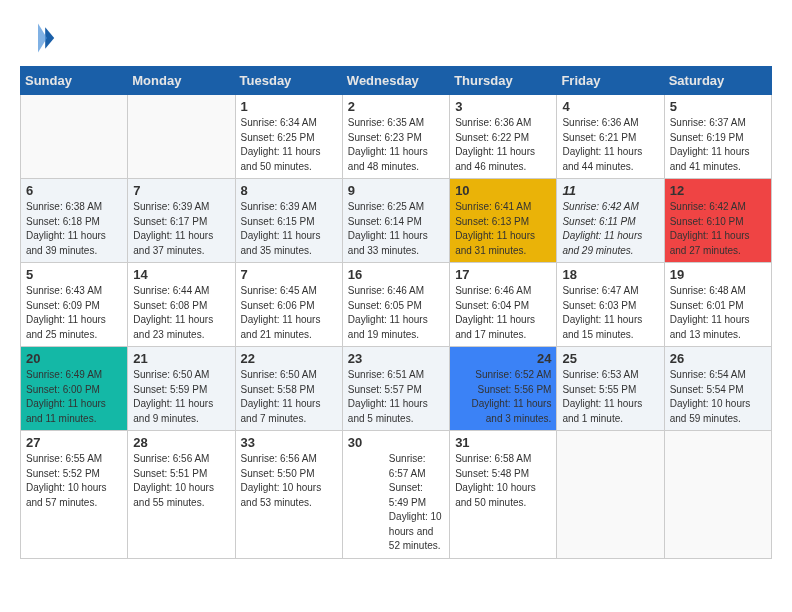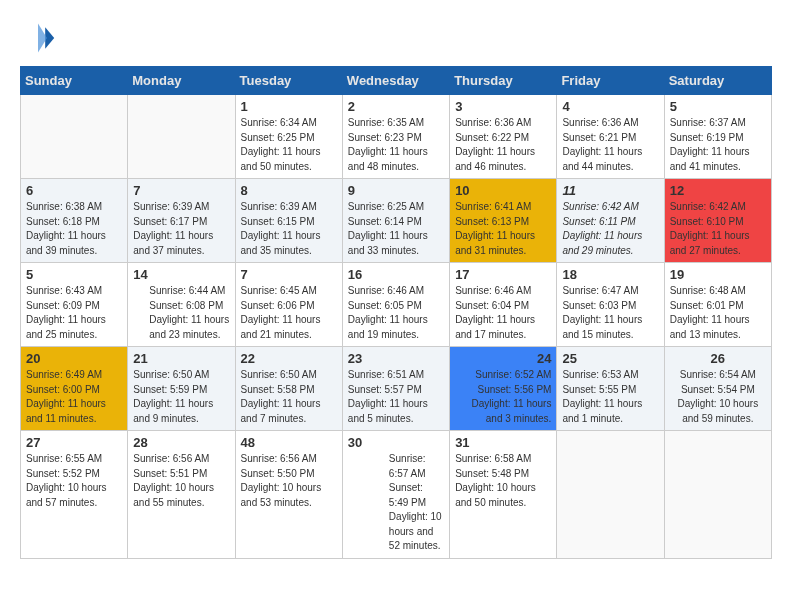--- a/index.html
+++ b/index.html
@@ -185,21 +185,21 @@
       </tr>
       <tr>
         <td>
           <span class="day-num">5</span>
           <div class="cell-content" style="white-space: pre-line;">Sunrise: 6:43 AM
 Sunset: 6:09 PM
 Daylight: 11 hours and 25 minutes.</div>
         </td>
         <td>
           <span class="day-num">14</span>
-          <div class="cell-content" style="white-space: pre-line; margin-left: 16px;">Sunrise: 6:44 AM
+          <div class="cell-content" style="white-space: pre-line;">Sunrise: 6:44 AM
 Sunset: 6:08 PM
 Daylight: 11 hours and 23 minutes.</div>
         </td>
         <td>
           <span class="day-num">7</span>
           <div class="cell-content" style="white-space: pre-line;">Sunrise: 6:45 AM
 Sunset: 6:06 PM
 Daylight: 11 hours and 21 minutes.</div>
         </td>
         <td>
@@ -221,21 +221,21 @@
 Daylight: 11 hours and 15 minutes.</div>
         </td>
         <td>
           <span class="day-num">19</span>
           <div class="cell-content" style="white-space: pre-line;">Sunrise: 6:48 AM
 Sunset: 6:01 PM
 Daylight: 11 hours and 13 minutes.</div>
         </td>
       </tr>
       <tr>
-        <td style="background: #eab308;">
+        <td style="background: #14b8a6;">
           <span class="day-num">20</span>
           <div class="cell-content" style="white-space: pre-line;">Sunrise: 6:49 AM
 Sunset: 6:00 PM
 Daylight: 11 hours and 11 minutes.</div>
         </td>
         <td style="background: rgb(240, 244, 248);">
           <span class="day-num">21</span>
           <div class="cell-content" style="white-space: pre-line;">Sunrise: 6:50 AM
 Sunset: 5:59 PM
 Daylight: 11 hours and 9 minutes.</div>
@@ -257,42 +257,42 @@
           <div class="cell-content" style="white-space: pre-line;">Sunrise: 6:52 AM
 Sunset: 5:56 PM
 Daylight: 11 hours and 3 minutes.</div>
         </td>
         <td style="background: rgb(240, 244, 248);">
           <span class="day-num">25</span>
           <div class="cell-content" style="white-space: pre-line;">Sunrise: 6:53 AM
 Sunset: 5:55 PM
 Daylight: 11 hours and 1 minute.</div>
         </td>
-        <td style="background: rgb(240, 244, 248); text-align: center;">
+        <td style="background: rgb(240, 244, 248);">
           <span class="day-num">26</span>
           <div class="cell-content" style="white-space: pre-line;">Sunrise: 6:54 AM
 Sunset: 5:54 PM
 Daylight: 10 hours and 59 minutes.</div>
         </td>
       </tr>
       <tr>
         <td>
           <span class="day-num">27</span>
           <div class="cell-content" style="white-space: pre-line;">Sunrise: 6:55 AM
 Sunset: 5:52 PM
 Daylight: 10 hours and 57 minutes.</div>
         </td>
         <td>
           <span class="day-num">28</span>
           <div class="cell-content" style="white-space: pre-line;">Sunrise: 6:56 AM
 Sunset: 5:51 PM
 Daylight: 10 hours and 55 minutes.</div>
         </td>
         <td>
-          <span class="day-num">48</span>
+          <span class="day-num">33</span>
           <div class="cell-content" style="white-space: pre-line;">Sunrise: 6:56 AM
 Sunset: 5:50 PM
 Daylight: 10 hours and 53 minutes.</div>
         </td>
         <td>
           <span class="day-num">30</span>
           <div class="cell-content" style="white-space: pre-line; margin-left: 41px;">Sunrise: 6:57 AM
 Sunset: 5:49 PM
 Daylight: 10 hours and 52 minutes.</div>
         </td>

